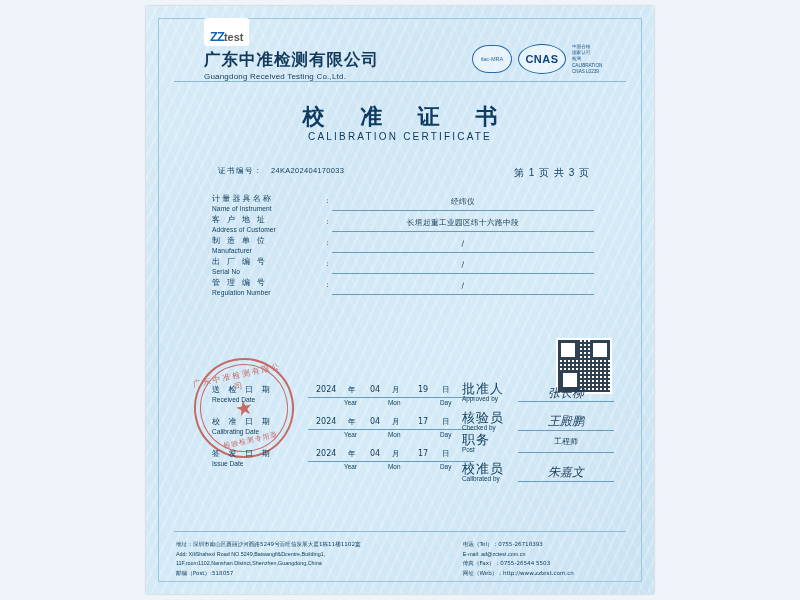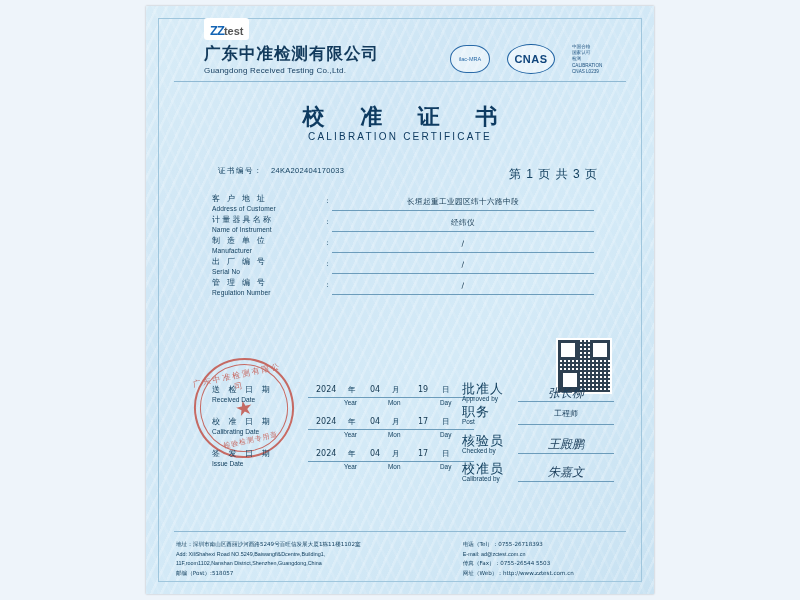--- a/index.html
+++ b/index.html
@@ -30,34 +30,34 @@
   .frame{
     position:absolute;left:12px;top:12px;right:12px;bottom:12px;
     border:1px solid #9fc6dd;
   }
   .inner{position:absolute;inset:0;}
 
   
   .hdr{position:absolute;left:58px;top:12px;width:400px;}
   .logo{
     display:inline-block;background:#ffffff;border-radius:3px;
-    padding:4px 6px 2px 6px;line-height:1;
+    padding:10px 6px 2px 6px;line-height:1;
   }
   .logo .zz{color:#1464b4;font-weight:bold;font-size:13px;letter-spacing:-1px;}
   .logo .test{color:#555;font-size:11px;font-weight:bold;}
   .cn-name{
     font-family:"DejaVu Sans","Liberation Sans",sans-serif;
     font-size:16.5px;font-weight:bold;color:#123a5c;letter-spacing:1px;
     margin-top:3px;
   }
   .en-name{font-size:8px;color:#123a5c;letter-spacing:.2px;margin-top:1px;}
   .hdr-rule{position:absolute;left:28px;top:75px;right:28px;height:1px;background:#8fb9d3;}
 
   
-  .acc{position:absolute;right:26px;top:38px;display:flex;align-items:center;gap:17px;}
+  .acc{position:absolute;right:26px;top:38px;display:flex;align-items:center;gap:6px;}
   .ilac{
     width:38px;height:26px;border-radius:50%/60%;
     border:1px solid #2a6aa8;color:#2a6aa8;font-size:5.5px;
     display:flex;align-items:center;justify-content:center;text-align:center;
     background:rgba(255,255,255,.45);
   }
   .cnas{
     width:46px;height:28px;border-radius:50%;
     border:1px solid #1a5fa0;color:#10457c;font-size:11px;font-weight:bold;
     display:flex;align-items:center;justify-content:center;
@@ -74,21 +74,21 @@
   }
   .title-en{
     position:absolute;left:0;right:0;top:125px;text-align:center;
     font-size:10px;color:#0e3b61;letter-spacing:2.2px;
   }
 
   
   .certno{position:absolute;left:72px;top:160px;font-size:7.5px;color:#13405f;}
   .certno .lbl{letter-spacing:1.5px;}
   .certno .val{margin-left:8px;letter-spacing:.3px;}
-  .pageno{position:absolute;right:56px;top:160px;font-size:12px;color:#13405f;letter-spacing:1px;}
+  .pageno{position:absolute;right:64px;top:160px;font-size:10px;color:#13405f;letter-spacing:1px;}
 
   
   .info{position:absolute;left:66px;top:188px;width:382px;}
   .row{position:relative;height:21px;}
   .row .labels{position:absolute;left:0;top:0;width:112px;}
   .row .cn{
     font-family:"DejaVu Sans","Liberation Sans",sans-serif;
     font-size:8px;color:#13405f;letter-spacing:2.2px;line-height:10px;
   }
   .row .en{font-size:6.6px;color:#13405f;line-height:9px;letter-spacing:.1px;}
@@ -225,34 +225,34 @@
       <div class="title-en">CALIBRATION   CERTIFICATE</div>
 
       <div class="certno">
         <span class="lbl">证书编号：</span><span class="val">24KA202404170033</span>
       </div>
       <div class="pageno">第 1 页 共 3 页</div>
 
       <div class="info">
         <div class="row">
           <div class="labels">
+              <div class="cn">计量器具名称</div>
+              <div class="en">Name of Instrument</div>
+            </div>
+          <div class="colon">：</div>
+          <div class="val">经纬仪</div>
+          <div class="line"></div>
+        </div>
+        <div class="row">
+          <div class="labels">
               <div class="cn">客 户 地 址</div>
               <div class="en">Address of Customer</div>
             </div>
           <div class="colon">：</div>
           <div class="val">长垣起重工业园区纬十六路中段</div>
-          <div class="line"></div>
-        </div>
-        <div class="row">
-          <div class="labels">
-              <div class="cn">计量器具名称</div>
-              <div class="en">Name of Instrument</div>
-            </div>
-          <div class="colon">：</div>
-          <div class="val">经纬仪</div>
           <div class="line"></div>
         </div>
         <div class="row">
           <div class="labels">
               <div class="cn">制 造 单 位</div>
               <div class="en">Manufacturer</div>
             </div>
           <div class="colon">：</div>
           <div class="val">/</div>
           <div class="line"></div>
@@ -343,35 +343,35 @@
 
       <div class="sig">
         <div class="srow">
           <div class="labels">
               <div class="cn">批准人</div>
               <div class="en">Approved by</div>
             </div>
           <div class="sval hand">张长柳</div>
           <div class="sline"></div>
         </div>
-        <div class="srow">
-          <div class="labels">
-              <div class="cn">职务</div>
-              <div class="en">Post</div>
-            </div>
-          <div class="sval post">工程师</div>
-          <div class="sline"></div>
-        </div>
         <div class="srow" style="height:28px">
           <div class="labels" style="top:6px">
               <div class="cn">核验员</div>
               <div class="en">Checked by</div>
             </div>
           <div class="sval hand" style="top:6px">王殿鹏</div>
           <div class="sline" style="top:23px"></div>
+        </div>
+        <div class="srow">
+          <div class="labels">
+              <div class="cn">职务</div>
+              <div class="en">Post</div>
+            </div>
+          <div class="sval post">工程师</div>
+          <div class="sline"></div>
         </div>
         <div class="srow" style="height:28px">
           <div class="labels" style="top:6px">
               <div class="cn">校准员</div>
               <div class="en">Calibrated by</div>
             </div>
           <div class="sval hand" style="top:6px">朱嘉文</div>
           <div class="sline" style="top:23px"></div>
         </div>
       </div>

